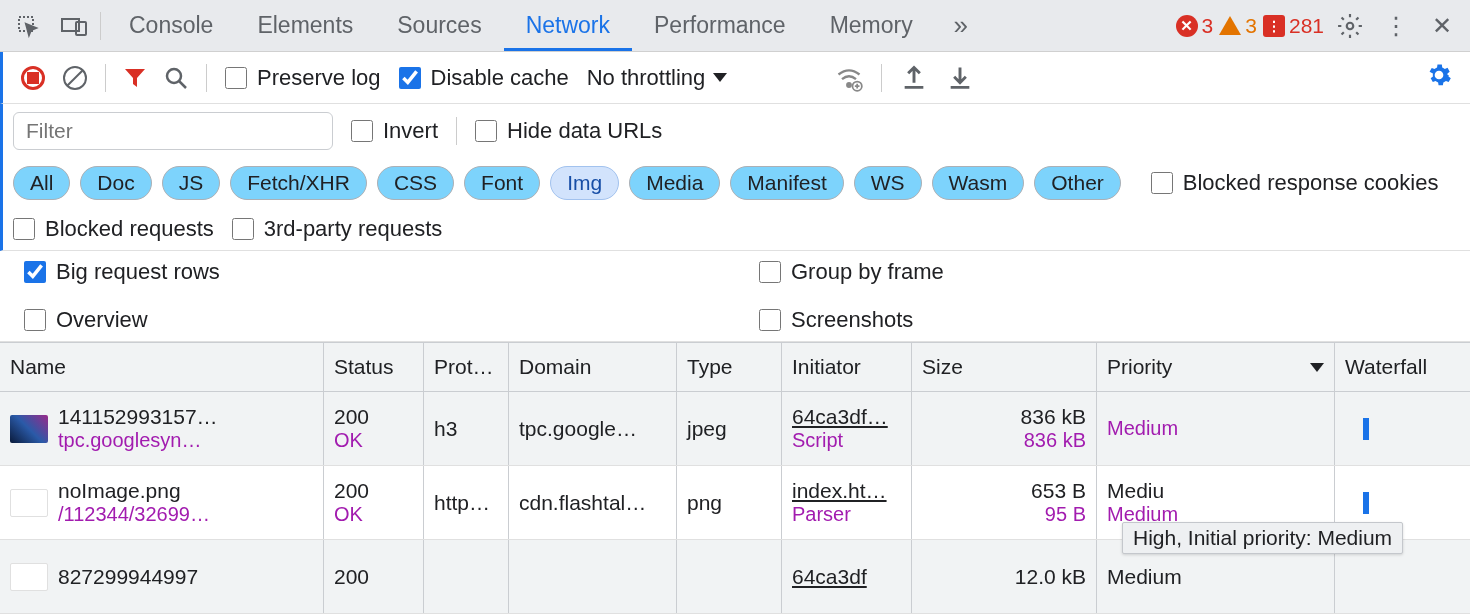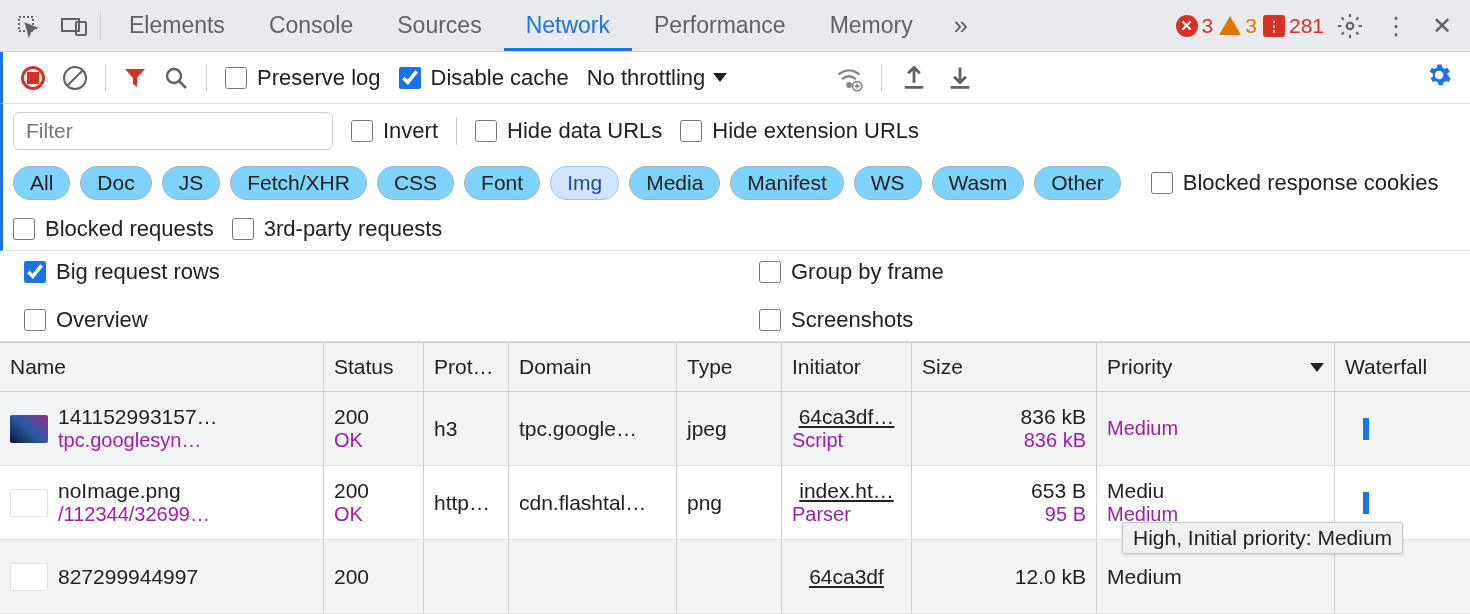--- a/index.html
+++ b/index.html
@@ -125,21 +125,21 @@
 .tr {
   display: flex;
   height: 74px;
   border-bottom: 1px solid #e0e0e0;
   font-size: 21px;
 }
 .tr:nth-child(odd) { background: #f1f3f4; }
 .cell-stack { display: flex; flex-direction: column; justify-content: center; width: 100%; overflow: hidden; }
 .sub { color: #a21caf; font-size: 20px; white-space: nowrap; overflow: hidden; text-overflow: ellipsis; }
 .main { white-space: nowrap; overflow: hidden; text-overflow: ellipsis; }
-.lnk { text-decoration: underline; text-align: center; }
+.lnk { text-decoration: underline; }
 .thumb { width: 38px; height: 28px; background: linear-gradient(45deg,#0a1a3a,#2a5aa8,#9a2a8a); border-radius: 2px; flex-shrink: 0; margin-right: 10px; }
 .thumb.blank { background: #fff; border: 1px solid #e0e0e0; }
 
 .tooltip {
   position: absolute;
   left: 1122px; top: 522px;
   background: #eef0f2;
   border: 1px solid #c4c7cc;
   border-radius: 2px;
   padding: 3px 10px;
@@ -171,22 +171,22 @@
       </svg>
   </div>
   <div class="ico">
     <svg width="26" height="20" viewBox="0 0 26 20" fill="none" stroke="#5f6368" stroke-width="2">
         <rect x="1" y="3" width="17" height="12"></rect>
         <rect x="15" y="6" width="10" height="13" rx="1"></rect>
       </svg>
   </div>
   <div class="divider"></div>
   <div id="tabs-container" style="display:flex;">
+      <div class="tab">Console</div>
       <div class="tab">Elements</div>
-      <div class="tab">Console</div>
       <div class="tab">Sources</div>
       <div class="tab active">Network</div>
       <div class="tab">Performance</div>
       <div class="tab">Memory</div>
     </div>
   <div class="ico" style="font-size:26px;color:#5f6368;">»</div>
   <div class="count-badges">
     <div class="badge err">
         <span class="circle red">✕</span>
         <span>3</span>
@@ -260,24 +260,20 @@
     <input class="filter-input" placeholder="Filter" style="">
     <label class="cb">
         <input type="checkbox" style="">
         <span>Invert</span>
       </label>
     <div class="divider"></div>
     <label class="cb">
         <input type="checkbox" style="">
         <span>Hide data URLs</span>
       </label>
-    <label class="cb">
-        <input type="checkbox" style="">
-        <span>Hide extension URLs</span>
-      </label>
   </div>
   <div class="row">
     <div class="pill-row" id="pill-row">
         <div class="pill">All</div>
         <div class="pill">Doc</div>
         <div class="pill">JS</div>
         <div class="pill">Fetch/XHR</div>
         <div class="pill">CSS</div>
         <div class="pill">Font</div>
         <div class="pill selected">Img</div>

